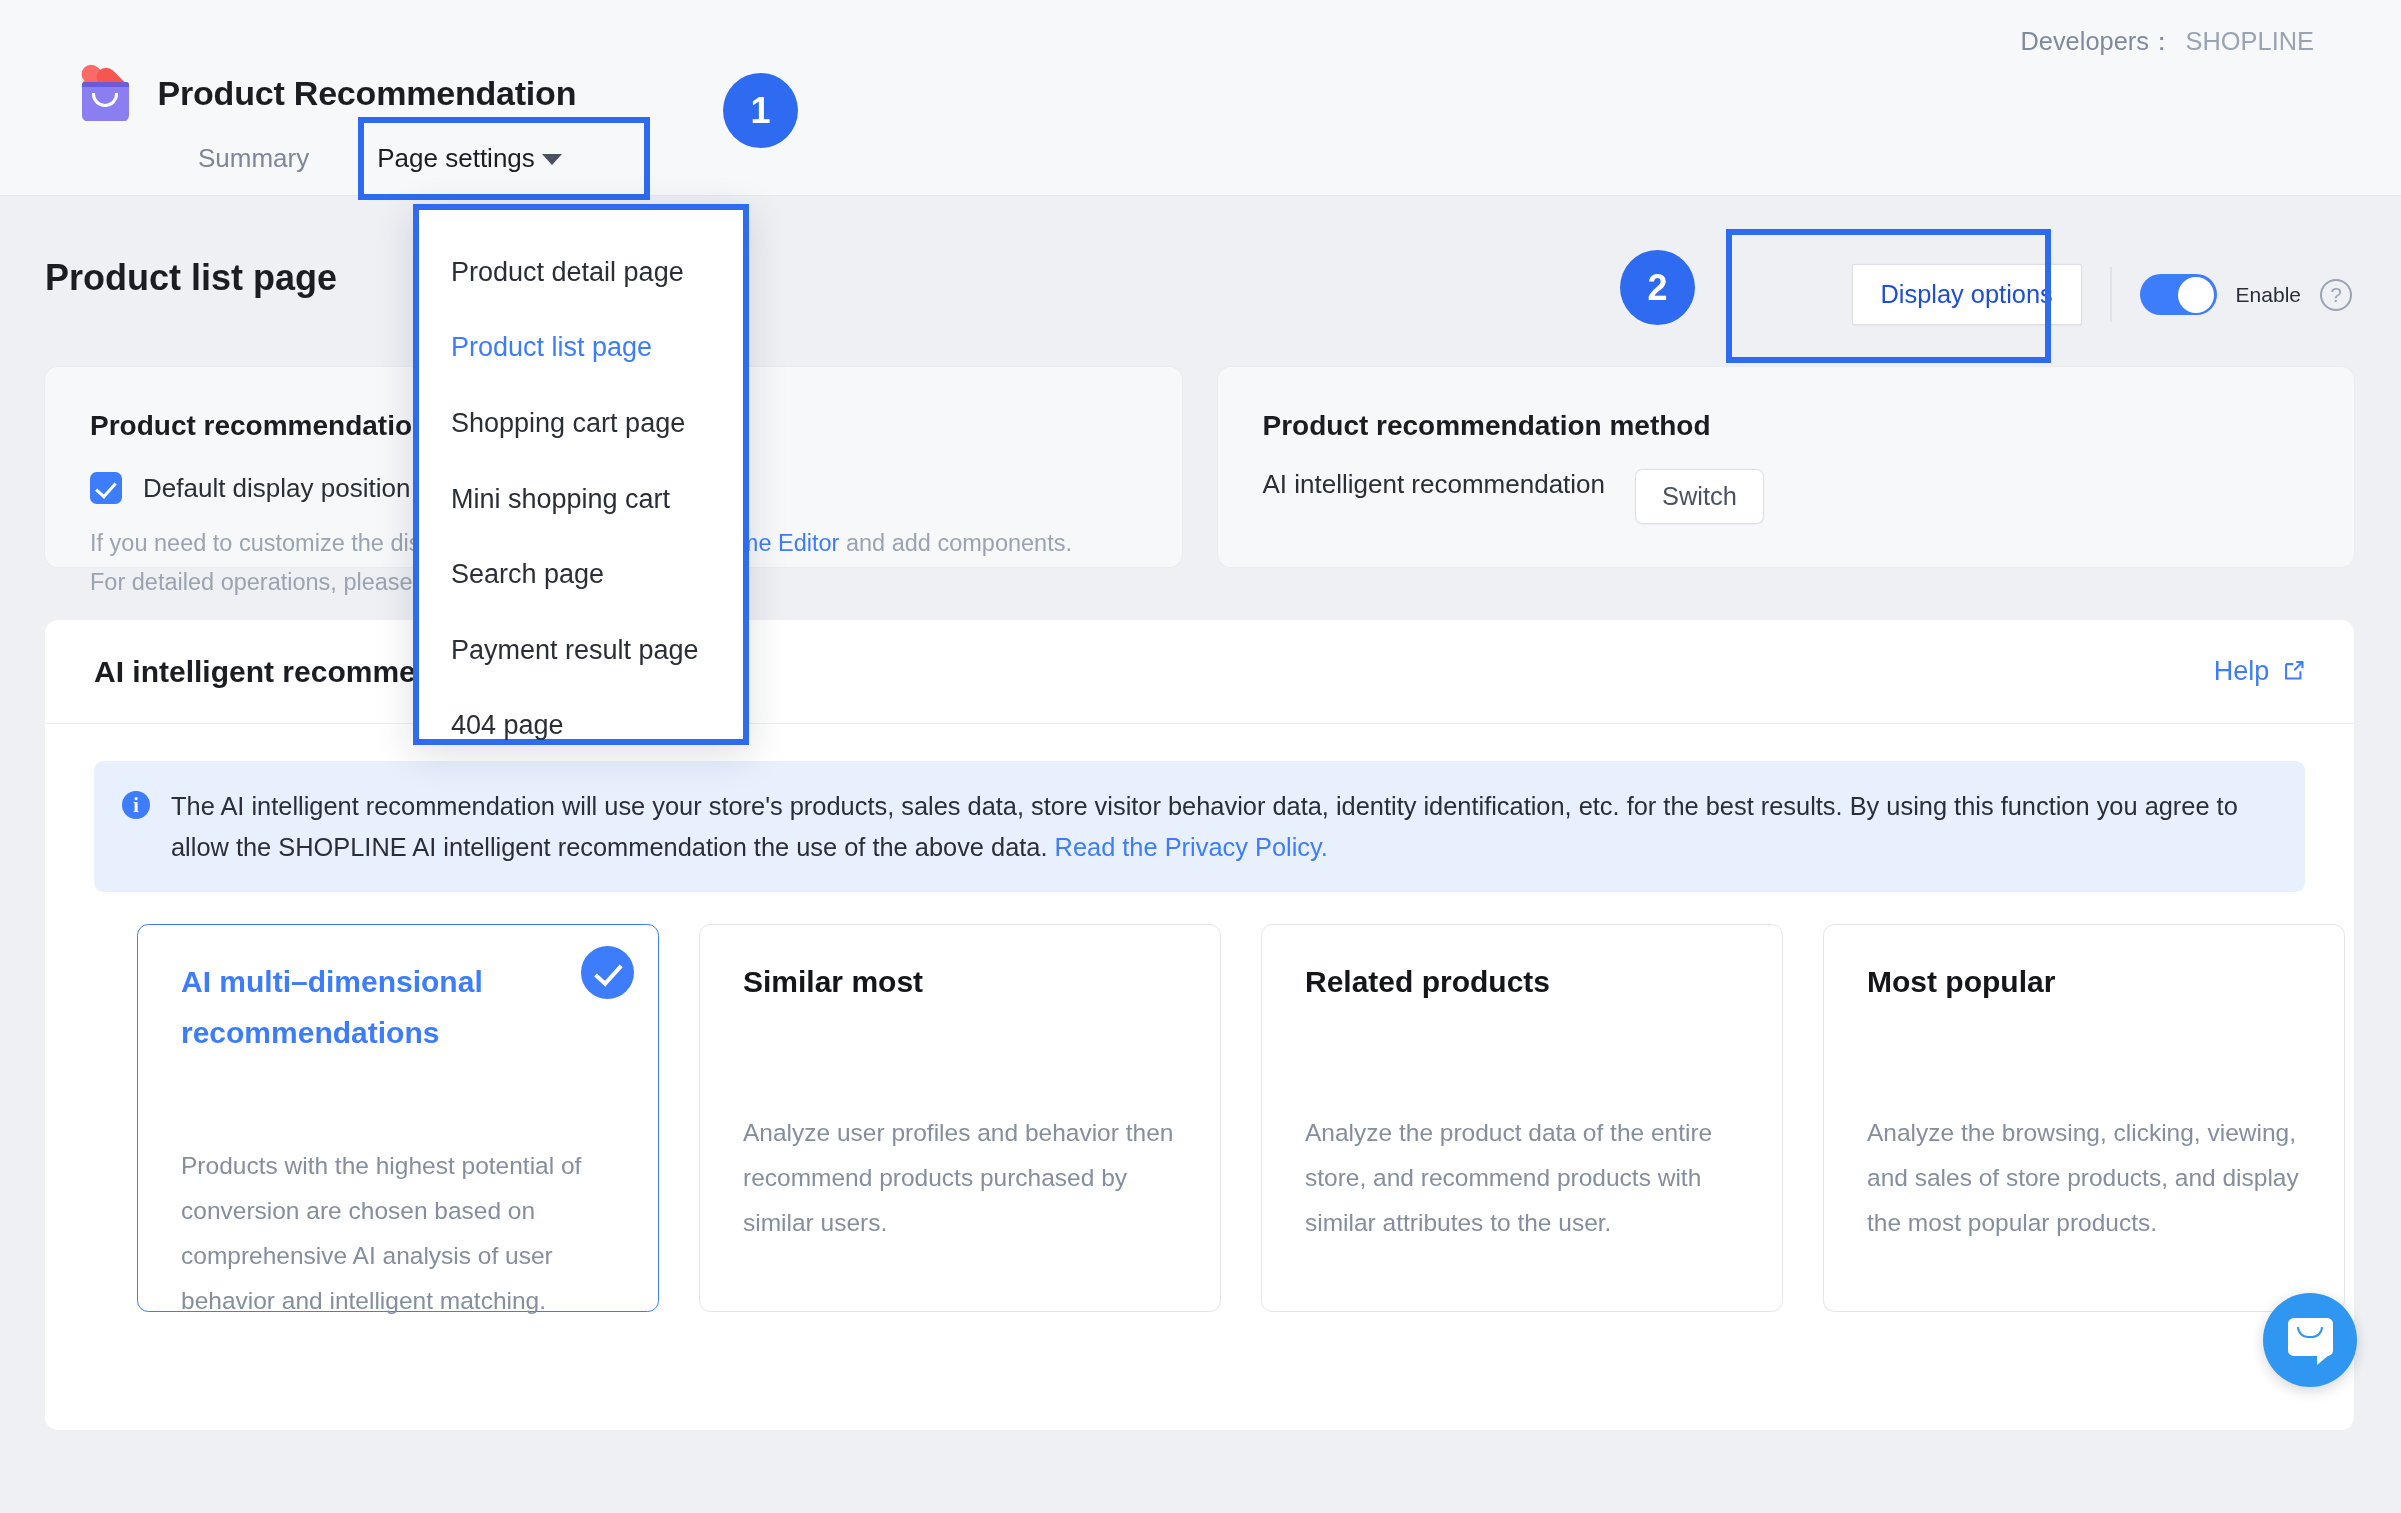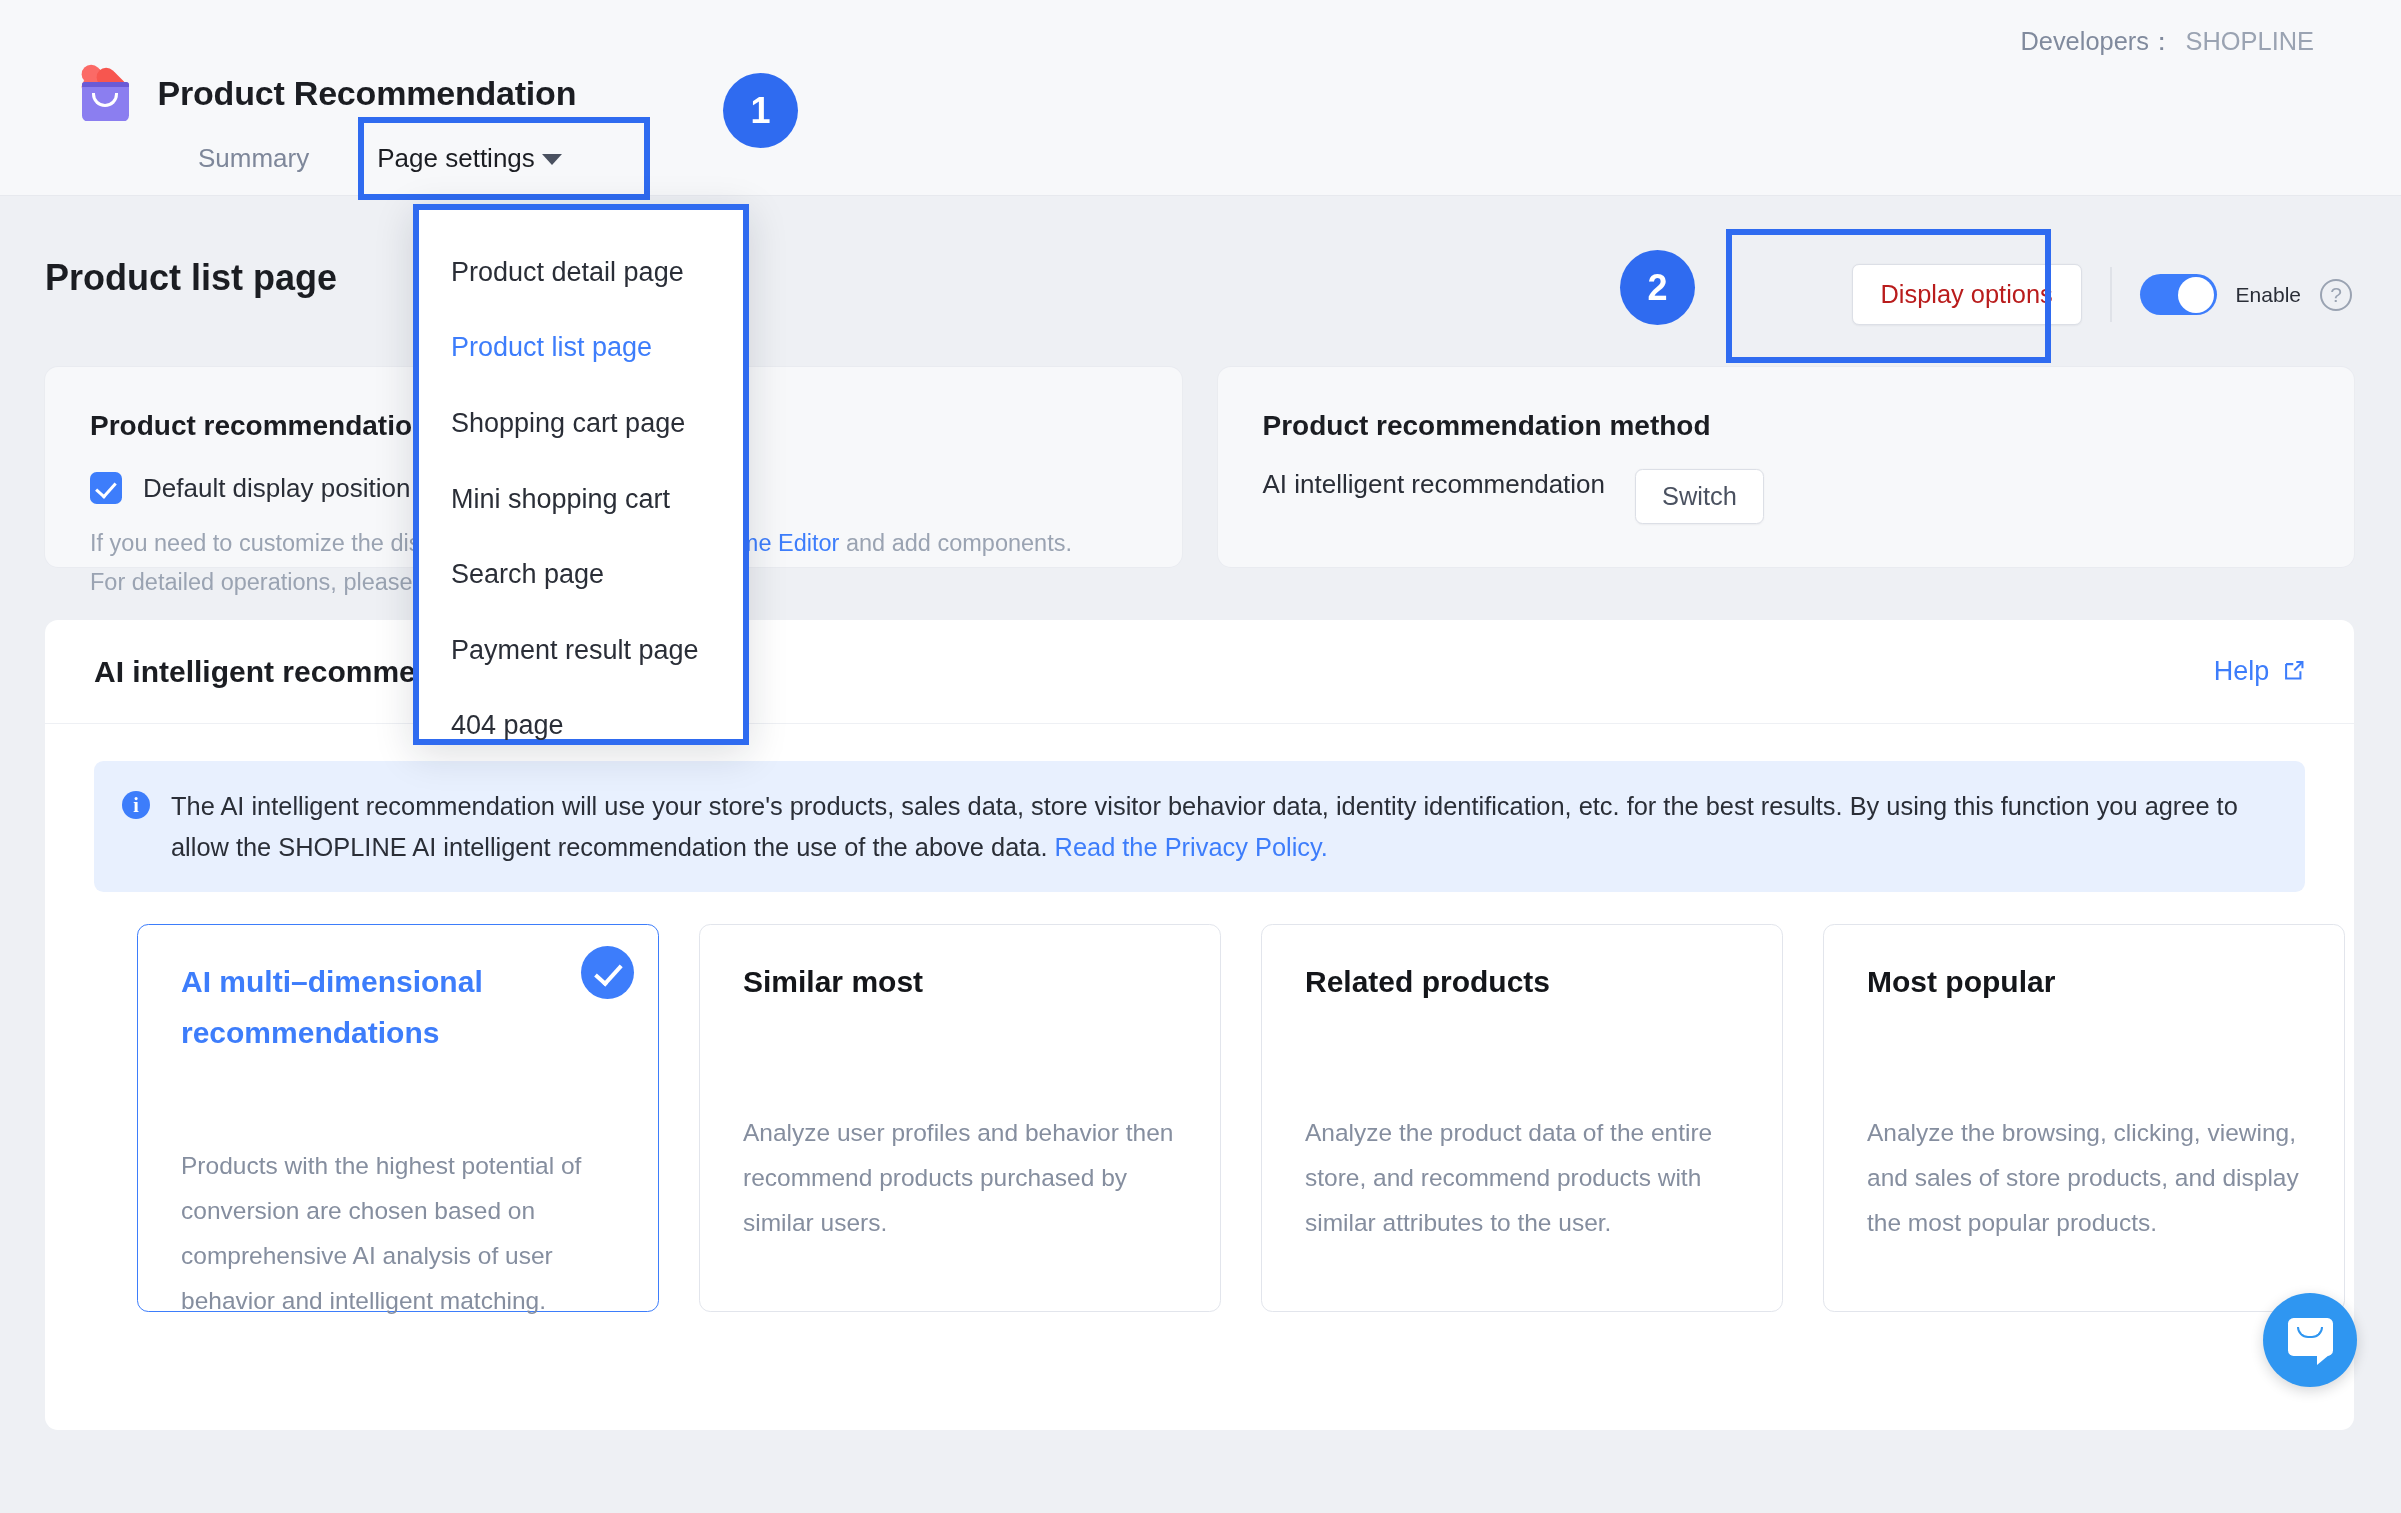--- a/index.html
+++ b/index.html
@@ -97,22 +97,22 @@
   }
   .page-title {
     position: absolute; left: 45px; top: 21px;
     font-size: 36px; font-weight: bold; color: #1b1d22;
   }
   .head-right {
     position: absolute; right: 49px; top: 28px;
     display: flex; align-items: center; gap: 28px;
   }
   .btn-display {
-    background: #ffffff; border: 1.9px solid #dcdfe6; border-radius: 7px;
-    padding: 15px 28px; font-size: 25.4px; color: #b91c1c; cursor: pointer;
+    background: #ffffff; border: 1.9px solid #dcdfe6; border-radius: 2px;
+    padding: 15px 28px; font-size: 25.4px; color: #1d4ed8; cursor: pointer;
     box-shadow: 0 0.9px 1.9px rgba(20,25,40,.05);
   }
   .vdiv { width: 1.9px; height: 55px; background: #dfe2e8; }
   .switch-wrap { display: flex; align-items: center; gap: 19px; }
   .switch {
     width: 77px; height: 41px; border-radius: 21px; background: #3d7dfb;
     position: relative; cursor: pointer;
   }
   .switch .knob {
     position: absolute; right: 2.8px; top: 2.8px; width: 36px; height: 36px;

